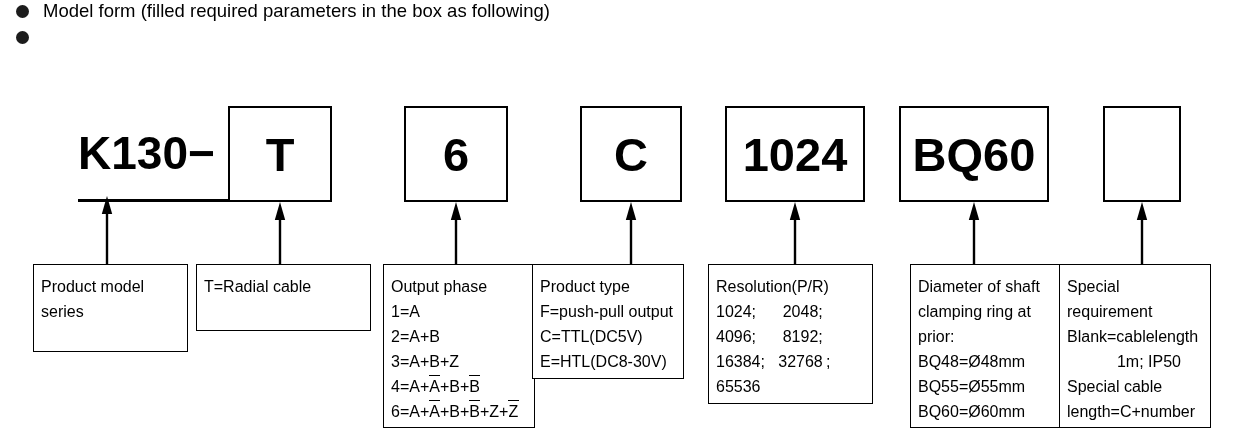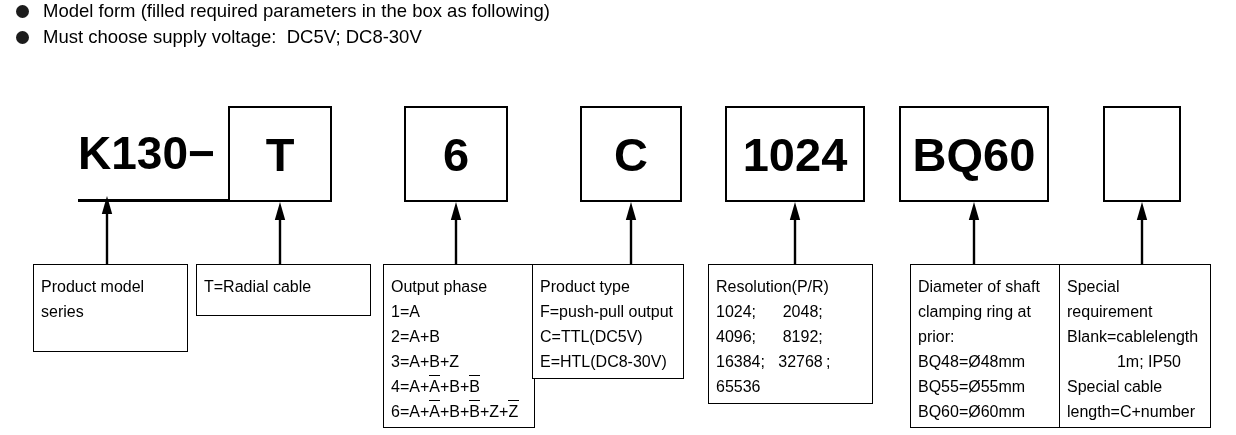--- a/index.html
+++ b/index.html
@@ -122,21 +122,20 @@
 </head>
 <body>
 
 <div id="header-notes">
   <div class="note-row">
     <span class="note-bullet"></span>
     <span class="note-text">Model form (filled required parameters in the box as following)</span>
   </div>
   <div class="note-row">
     <span class="note-bullet"></span>
-    <span class="note-text">Must choose supply voltage:  DC5V; DC8-30V</span>
   </div>
 </div>
 
 <div id="code-row">
   <div class="code-cell plain" style="left:30px; width:160px;">
     <span class="code-text">K130−</span>
   </div>
   <div class="code-cell boxed" style="left:228px; width:104px;">
     <span class="code-text">T</span>
   </div>
@@ -198,21 +197,21 @@
       <path d="M8 62 L8 16" stroke="#000" stroke-width="2.4" fill="none"></path>
       <path d="M8 0 L13.2 18 L2.8 18 Z" fill="#000"></path>
     </svg>
 </div>
 
 <div class="desc-box" style="left:33px; top:264px; width:155px; height:88px;">
     <div class="desc-line">Product model</div>
     <div class="desc-line">series</div>
   </div>
 
-<div class="desc-box" style="left:196px; top:264px; width:175px; height:52px;">
+<div class="desc-box" style="left:196px; top:264px; width:175px; height:67px;">
     <div class="desc-line">T=Radial cable</div>
   </div>
 
 <div class="desc-box" style="left:383px; top:264px; width:152px; height:164px;">
     <div class="desc-line">Output phase</div>
     <div class="desc-line">1=A</div>
     <div class="desc-line">2=A+B</div>
     <div class="desc-line">3=A+B+Z</div>
     <div class="desc-line">4=A+<span class="ovl">A</span>+B+<span class="ovl">B</span></div>
     <div class="desc-line">6=A+<span class="ovl">A</span>+B+<span class="ovl">B</span>+Z+<span class="ovl">Z</span></div>

